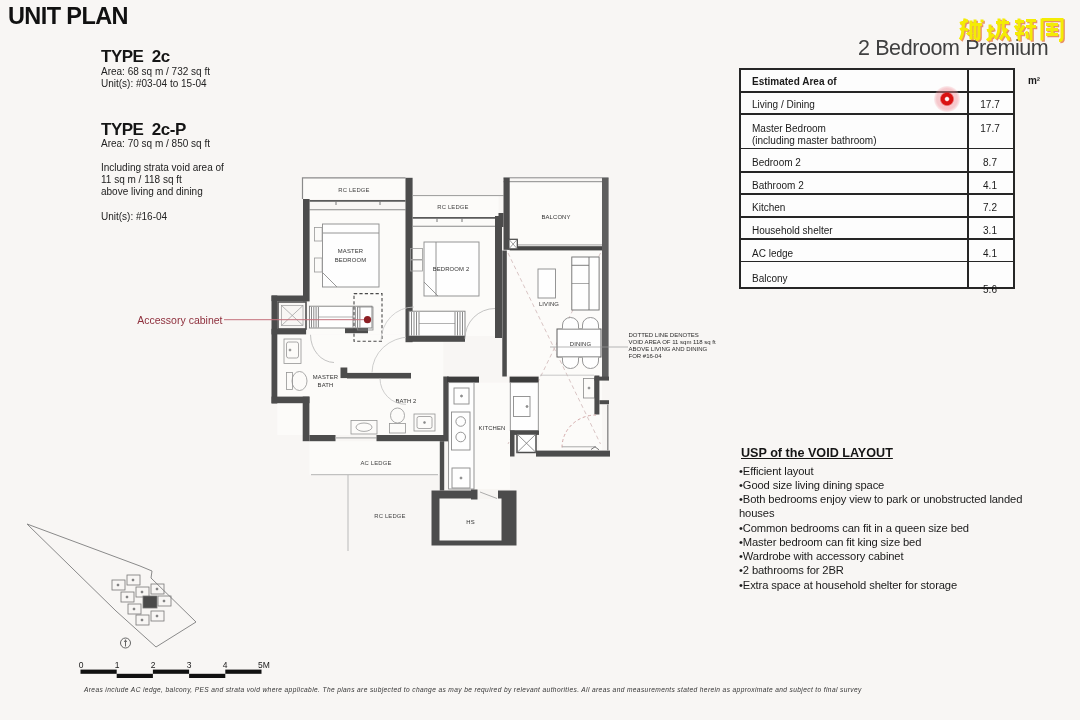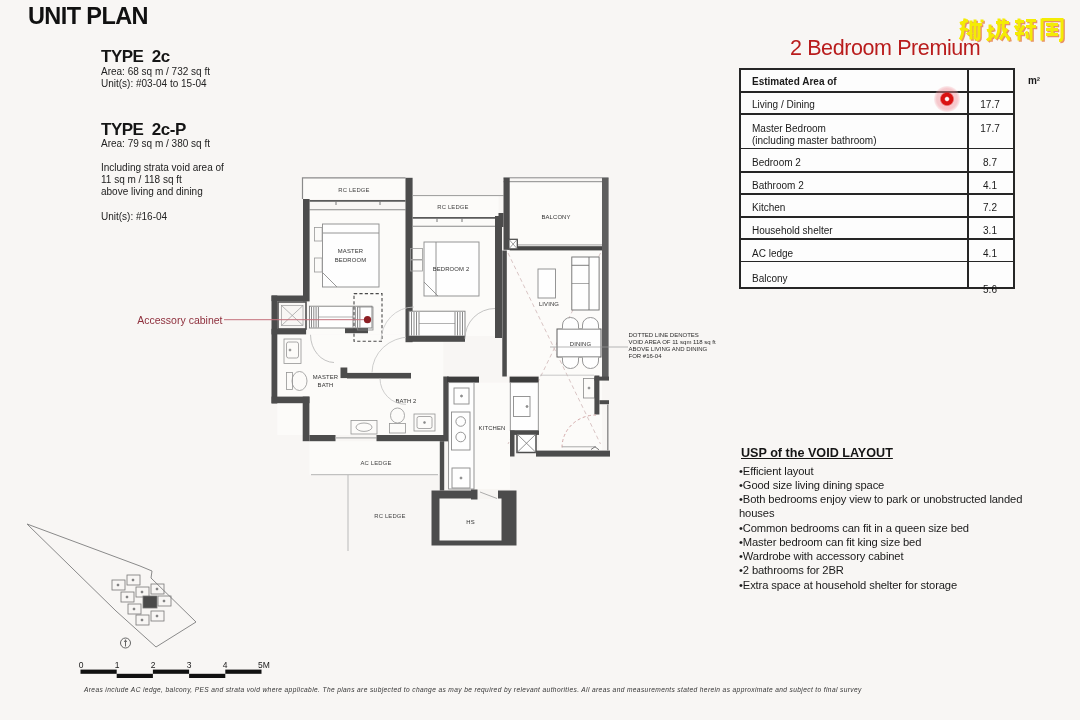--- a/index.html
+++ b/index.html
@@ -4,31 +4,31 @@
 <style>
   html,body{margin:0;padding:0;}
   #page{position:relative;width:1080px;height:720px;overflow:hidden;
         background:#f8f6f4;font-family:"Liberation Sans", sans-serif;color:#1d1d1d;}
   .abs{position:absolute;}
 </style>
 </head>
 <body>
 <div id="page">
 
-<div class="abs" style="left:28px;top:2.5px;font-size:23.5px;font-weight:bold;letter-spacing:-0.6px;color:#111;">UNIT PLAN</div>
+<div class="abs" style="left:8px;top:2.5px;font-size:23.5px;font-weight:bold;letter-spacing:-0.6px;color:#111;">UNIT PLAN</div>
 
 <div class="abs" style="left:101px;top:47px;font-size:17px;font-weight:bold;letter-spacing:-0.5px;color:#151515;">TYPE&nbsp;&nbsp;2c</div>
 <div class="abs" style="left:101px;top:66px;font-size:10px;line-height:11.8px;color:#222;">Area: 68 sq m / 732 sq ft<br>Unit(s): #03-04 to 15-04</div>
 
 <div class="abs" style="left:101px;top:120px;font-size:17px;font-weight:bold;letter-spacing:-0.5px;color:#151515;">TYPE&nbsp;&nbsp;2c-P</div>
-<div class="abs" style="left:101px;top:138px;font-size:10px;color:#222;">Area: 79 sq m / 380 sq ft</div>
+<div class="abs" style="left:101px;top:138px;font-size:10px;color:#222;">Area: 70 sq m / 850 sq ft</div>
 <div class="abs" style="left:101px;top:162px;font-size:10px;line-height:12px;color:#222;">Including strata void area of<br>11 sq m / 118 sq ft<br>above living and dining</div>
 <div class="abs" style="left:101px;top:210.5px;font-size:10px;color:#222;">Unit(s): #16-04</div>
 
-<div class="abs" style="left:790px;top:36px;font-size:21.5px;letter-spacing:-0.4px;color:#b91c1c;">2 Bedroom Premium</div>
+<div class="abs" style="left:858px;top:36px;font-size:21.5px;letter-spacing:-0.4px;color:#404040;">2 Bedroom Premium</div>
 
 <div class="abs" id="tbl" style="left:739px;top:67.8px;width:272.4px;height:217.5px;border:2.2px solid #262626;background:#fdfdfd;">
   <div class="abs" style="left:226.3px;top:0;width:1.8px;height:100%;background:#262626;"></div>
   <div class="abs tl" style="top:21.6px;"></div>
   <div class="abs tl" style="top:43.1px;"></div>
   <div class="abs tl" style="top:77.8px;"></div>
   <div class="abs tl" style="top:101.4px;"></div>
   <div class="abs tl" style="top:123.6px;"></div>
   <div class="abs tl" style="top:146.1px;"></div>
   <div class="abs tl" style="top:168.6px;"></div>

